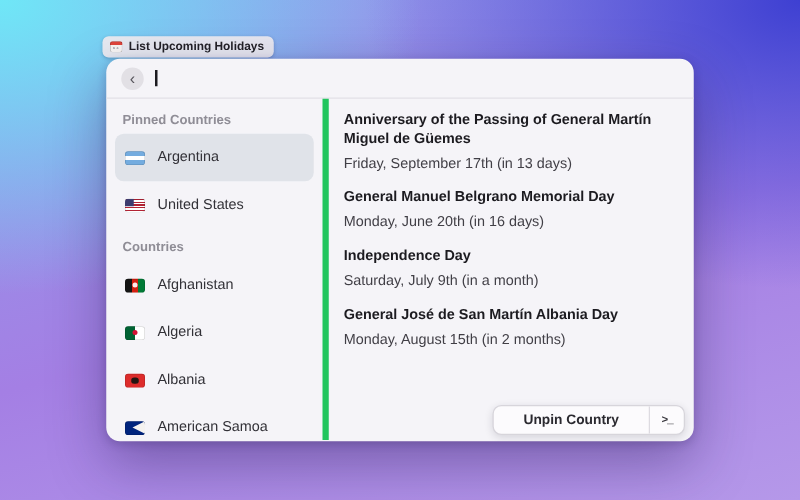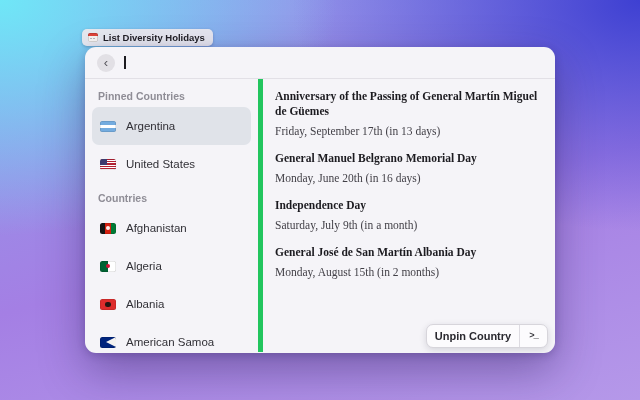--- a/index.html
+++ b/index.html
@@ -97,47 +97,47 @@
     left:0; top:0; width:7px; height:5.5px;
     background:
       linear-gradient(#c8102e 0 0) center/100% 1.5px no-repeat,
       linear-gradient(#c8102e 0 0) center/1.5px 100% no-repeat,
       #f4f2f0;
   }
   .flag-anguilla::after { right:2px; top:3px; width:4px; height:5px; background:#e8e6ef; border-radius:1px; }
 
   
   .main { flex:1; padding:2px 12px 0 12px; position:relative; overflow:hidden; }
-  .holiday { margin-top:13px;font-family:Liberation Serif, serif; }
+  .holiday { margin-top:13px; }
   .holiday:first-child { margin-top:8px; }
   .holiday-title { font-size:11.5px; font-weight:700; color:#1c1b20; line-height:15px; }
   .holiday-date { font-size:11.5px; color:#413f46; line-height:14px; margin-top:5px; }
 
   
   .action-bar {
     position:absolute; right:7px; bottom:5px; display:flex; align-items:stretch;
     background:#fcfbfd; border:1px solid #d7d5db; border-radius:7px;
     box-shadow:0 2px 7px rgba(20,20,40,.14); overflow:hidden;
   }
   .action-primary {
-    padding:5px 8px; font-size:11px; font-weight:700; color:#2a292f;
+    padding:5px 24px; font-size:11px; font-weight:700; color:#2a292f;
     background:transparent; border:none; font-family:inherit; cursor:default;
   }
   .action-divider { width:1px; background:#dddbe1; }
   .action-terminal {
     padding:5px 9px; display:flex; align-items:center; background:transparent; border:none; cursor:default;
   }
   .terminal-glyph { font-family:"Liberation Mono","DejaVu Sans Mono",monospace; font-size:9px; font-weight:700; color:#3a393f; letter-spacing:-1px; }
 </style>
 </head>
 <body>
 
 <div class="cmd-pill">
   <span class="cal-icon"></span>
-  <span>List Diversity Holidays</span>
+  <span>List Upcoming Holidays</span>
 </div>
 
 <div class="window">
 
   <div class="search-row">
     <div class="back-btn">
       <span>‹</span>
     </div>
     <span class="caret"></span>
   </div>

